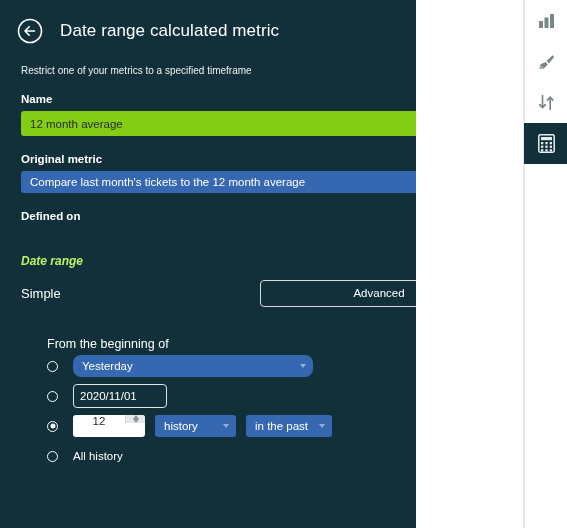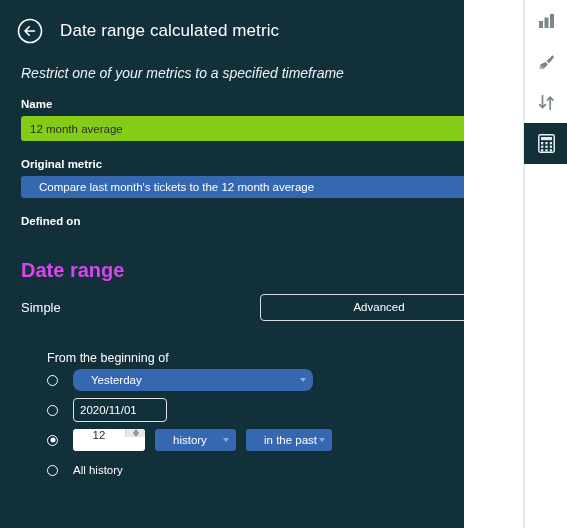--- a/index.html
+++ b/index.html
@@ -41,21 +41,21 @@
   .rail-item.active {
     background: #123039;
   }
   .rail-item svg { display: block; }
 
   
   #main-panel {
     position: absolute;
     top: 0;
     left: 0;
-    width: 464px;
+    width: 416px;
     height: 528px;
     background: #123039;
     box-sizing: border-box;
     overflow: hidden;
     z-index: 1;
   }
 
   
   #page-header {
     display: flex;
@@ -71,23 +71,22 @@
   #page-title {
     margin-left: 16px;
     font-size: 17px;
     color: #ffffff;
     letter-spacing: .1px;
     white-space: nowrap;
   }
 
   #page-subtitle {
     margin: 20px 0 16px 21px;
-    font-size: 14px;
+    font-size: 10px;
     color: #eef2f3;
-    font-style: italic;
   }
 
   
   .form-block { margin: 0 0 0 21px; }
   .field-label {
     font-size: 11.5px;
     color: #ffffff;
     font-weight: bold;
     margin-bottom: 6px;
     margin-top: 17px;
@@ -132,42 +131,43 @@
     background: #3568b0;
     border-radius: 3px;
     display: flex;
     align-items: center;
     box-sizing: border-box;
     cursor: pointer;
   }
   .select-box .sel-text {
     font-size: 11.5px;
     color: #ffffff;
-    padding-left: 18px;
+    padding-left: 9px;
     white-space: nowrap;
     overflow: hidden;
     text-overflow: ellipsis;
   }
   .caret {
     position: absolute;
     right: 7px;
     top: 50%;
     transform: translateY(-50%);
     width: 0; height: 0;
     border-left: 3.5px solid transparent;
     border-right: 3.5px solid transparent;
     border-top: 4px solid #8fb0d8;
   }
 
   
   #date-range-heading {
-    font-size: 20px;
+    font-size: 12px;
     font-weight: bold;
-    color: #d946ef;
+    color: #bef264;
     margin: 32px 0 0 21px;
+    font-style: italic;
   }
 
   #mode-toggle {
     display: flex;
     align-items: center;
     margin: 12px 0 0 21px;
     width: 481px;
   }
   #mode-simple {
     width: 239px;

